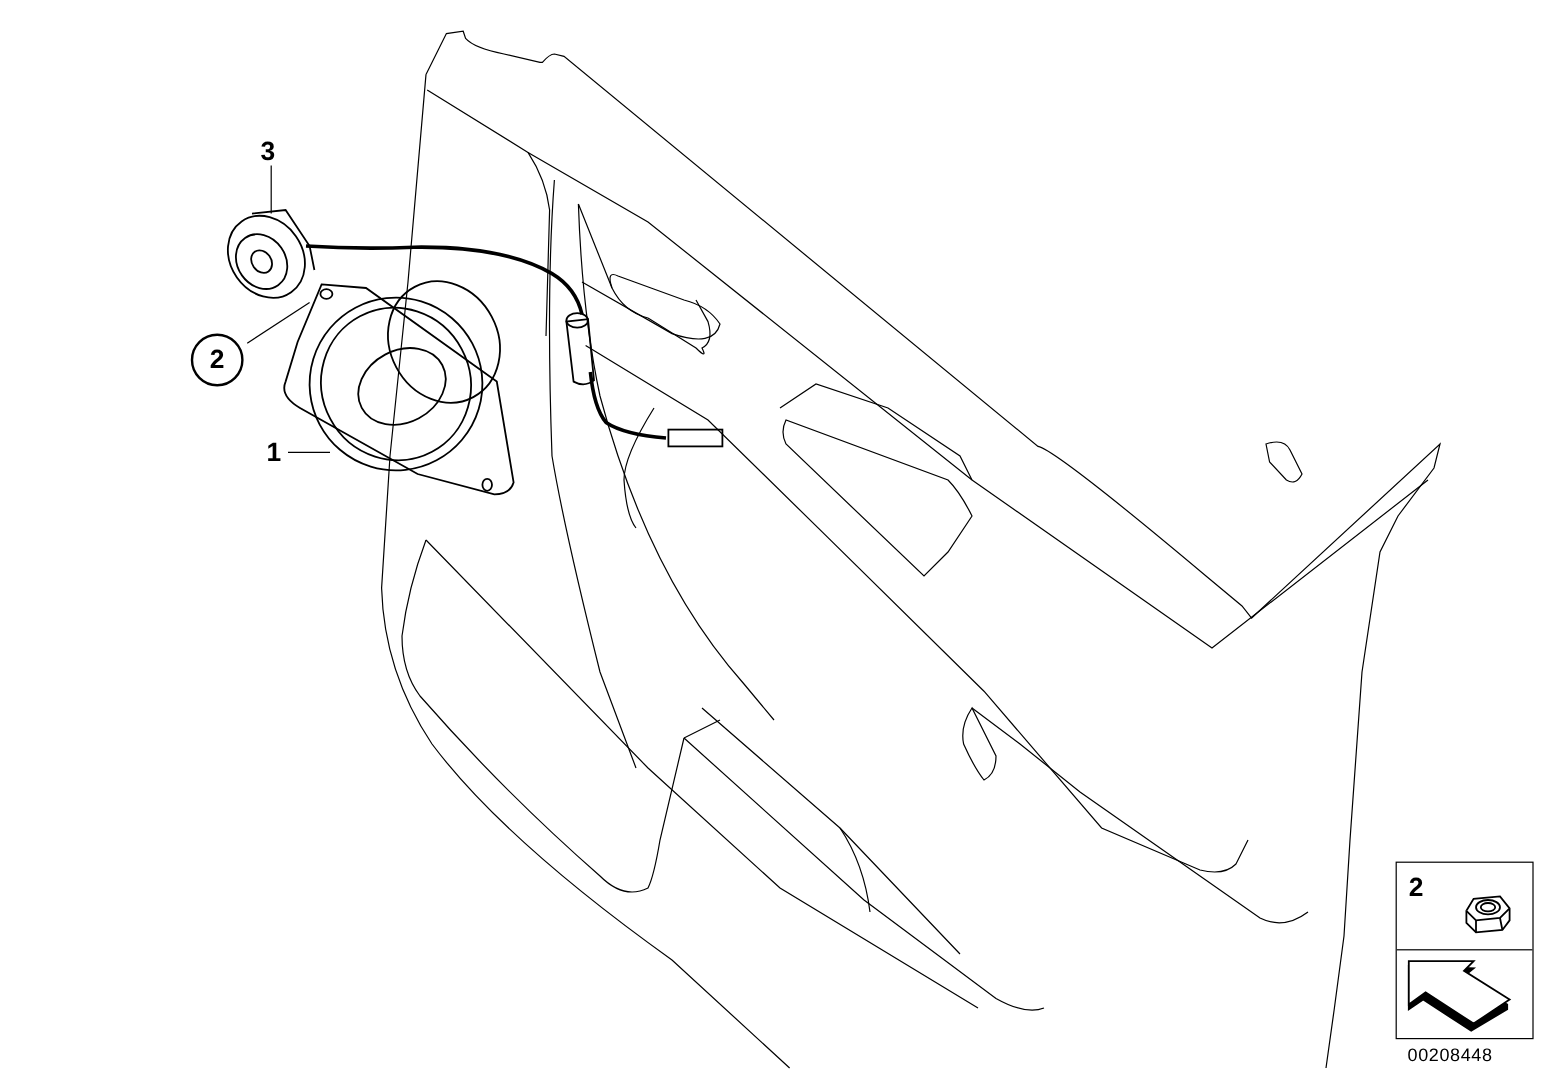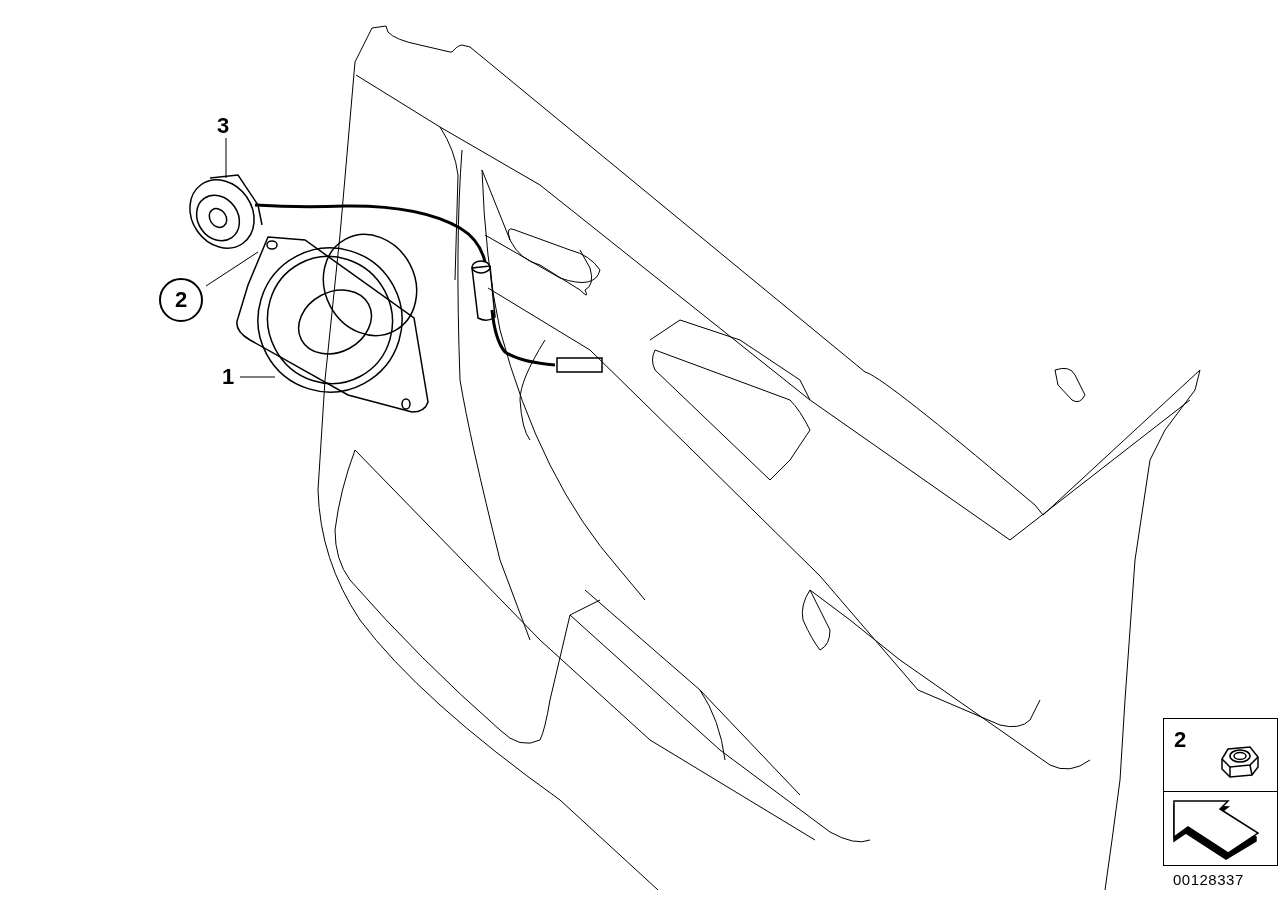--- a/index.html
+++ b/index.html
@@ -102,13 +102,13 @@
       <ellipse cx="22" cy="15" rx="10" ry="6"></ellipse>
       <ellipse cx="22" cy="15" rx="6" ry="3.5"></ellipse>
     </svg>
   </div>
   <svg class="legend-arrow" width="106" height="64" viewBox="0 0 106 64" stroke="#000" stroke-width="1.5">
     <path d="M6 8 L6 44 L18 36 L58 62 L88 44 L88 40 L50 18 L60 10 Z" fill="#000"></path>
     <path d="M6 4 L60 4 L52 12 L90 36 L60 56 L20 30 L6 40 Z" fill="#fff"></path>
   </svg>
 </div>
 
-<div class="diagram-id">00128337</div>
+<div class="diagram-id">00208448</div>
 
 </body></html>

